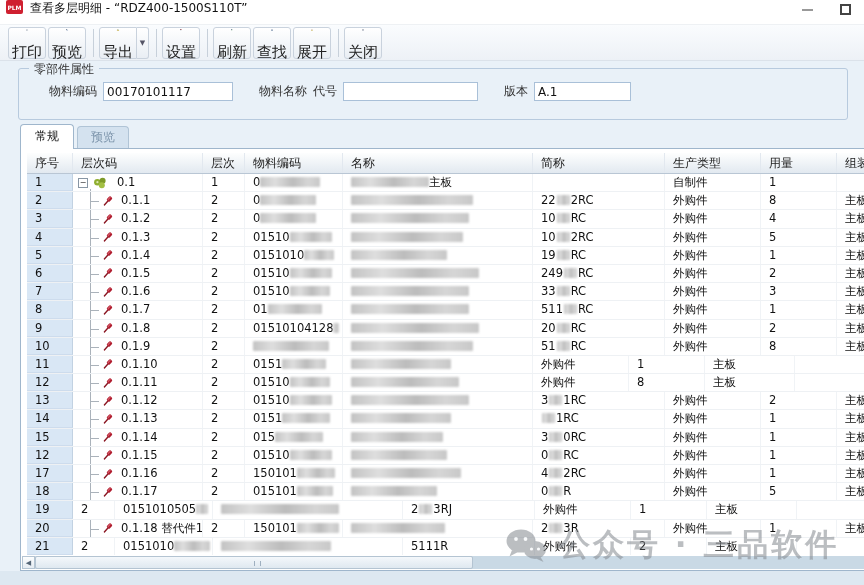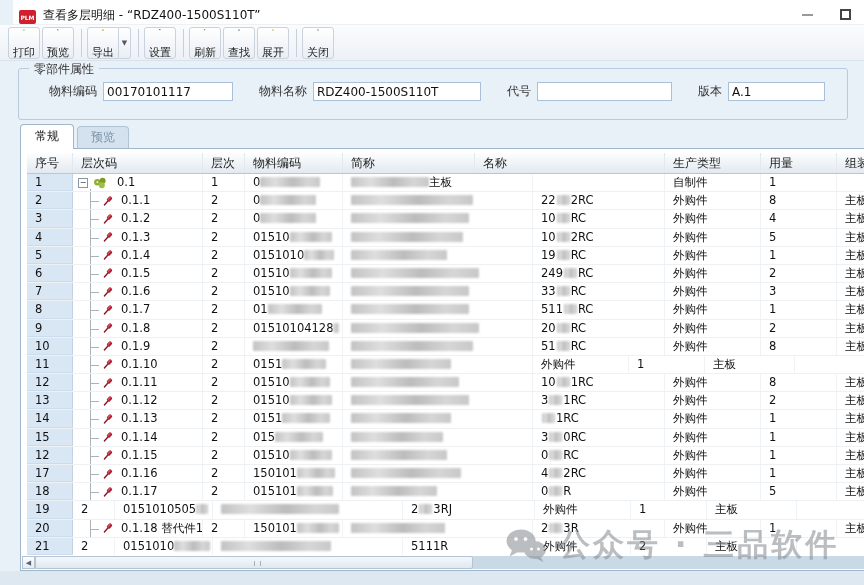--- a/index.html
+++ b/index.html
@@ -4,35 +4,35 @@
 <style>
   html,body{margin:0;padding:0;}
   body{
     width:864px;height:585px;overflow:hidden;position:relative;
     font-family:"DejaVu Sans","Liberation Sans",sans-serif;
     background:#e9f1f8;box-sizing:border-box;
   }
   *{box-sizing:border-box;}
 
   
-  .titlebar{height:25px;background:#ffffff;display:flex;align-items:flex-end;padding:0 4px 0 6px;border-bottom:1px solid #eef1f4;margin-left:13px;}
+  .titlebar{height:25px;background:#ffffff;display:flex;align-items:flex-start;padding:0 4px 0 6px;border-bottom:1px solid #eef1f4;}
   .app-logo{width:17px;height:14px;background:#cf2030;border-radius:2px;color:#fff;font-size:6px;font-weight:bold;
     display:flex;align-items:center;justify-content:center;letter-spacing:0;}
   .win-title{font-size:12px;color:#111;margin-left:7px;flex:1;white-space:nowrap;}
   .win-btn{width:30px;height:19px;display:flex;align-items:center;justify-content:center;color:#555;font-size:11px;margin-left:8px;}
   .win-btn .sq{width:11px;height:11px;border:2px solid #444;}
   .win-btn .dash{width:11px;height:2px;background:#999;}
 
   
   .toolbar{height:36px;background:linear-gradient(#fafcfe,#edf1f6);border-bottom:1px solid #dbe2ea;
     display:flex;align-items:center;padding:2px 4px 2px 8px;}
   .tbtn{display:flex;flex-direction:column;align-items:center;justify-content:center;
     min-width:32px;height:32px;padding:1px 3px 0 3px;border:1px solid #c9d2dd;border-radius:3px;
     background:linear-gradient(#ffffff,#e9eef4);margin-right:2px;}
-  .tbtn .lbl{font-size:11px;color:#222;line-height:11px;margin-top:16px;white-space:nowrap;}
+  .tbtn .lbl{font-size:15px;color:#222;line-height:11px;margin-top:16px;white-space:nowrap;}
   .tbtn svg{display:block;}
   .tsep{width:1px;height:28px;background:#c7d0da;margin:0 5px;}
   .drop-btn{width:12px;height:32px;display:flex;align-items:center;justify-content:center;
     font-size:7px;color:#556;border:1px solid #c9d2dd;border-left:none;border-radius:0 3px 3px 0;
     background:linear-gradient(#ffffff,#e9eef4);margin-right:2px;}
 
   
   .propbox{position:absolute;left:16px;right:14px;top:68px;height:52px;border:1px solid #b7cade;border-radius:3px;}
   .propbox .legend{position:absolute;top:-8px;left:10px;background:#e9f1f8;padding:0 5px;font-size:12px;color:#333;}
   .fields{display:flex;align-items:center;height:100%;padding-left:18px;}
@@ -208,21 +208,20 @@
 
 <fieldset class="propbox">
   <div class="legend">零部件属性</div>
   <div class="fields">
     <div class="field f-code">
       <label>物料编码</label>
       <input type="text" readonly="" value="00170101117" style="">
     </div>
     <div class="field f-name">
       <label>物料名称</label>
-      <input type="text" readonly="" value="RDZ400-1500S110T" style="">
     </div>
     <div class="field f-sym">
       <label>代号</label>
       <input type="text" readonly="" value="" style="">
     </div>
     <div class="field f-ver">
       <label>版本</label>
       <input type="text" readonly="" value="A.1" style="">
     </div>
   </div>
@@ -233,22 +232,22 @@
   <div class="tab inactive">预览</div>
 </div>
 
 <div class="panel">
   <div class="grid">
     <div class="thead">
       <div class="th col-num">序号</div>
       <div class="th col-tree">层次码</div>
       <div class="th col-level">层次</div>
       <div class="th col-code">物料编码</div>
+      <div class="th col-name">名称</div>
       <div class="th col-short">简称</div>
-      <div class="th col-name">名称</div>
       <div class="th col-type">生产类型</div>
       <div class="th col-qty">用量</div>
       <div class="th col-pos">组装位</div>
     </div>
     <div>
   <div class="tr">
     <div class="td col-num c-num">1</div>
     <div class="td col-tree c-tree"><span class="vline root"></span><span class="expander">−</span><svg class="ric" width="15" height="12" viewBox="0 0 15 12">
               <circle cx="4.4" cy="5.2" r="3.3" fill="#8fae2f"></circle>
               <circle cx="9.6" cy="3.8" r="3" fill="#7d9a28"></circle>
@@ -448,21 +447,20 @@
     <div class="td col-tree c-tree"><span class="vline"></span><span class="hstub"></span><svg class="pic" width="13" height="13" viewBox="0 0 13 13">
               <g transform="rotate(42 6.5 6.5)">
                 <rect x="4.4" y="0.6" width="3.8" height="5.4" rx="1.3" fill="#b01c2e"></rect>
                 <rect x="5.2" y="1.2" width="1" height="4" rx="0.5" fill="#d8606e"></rect>
                 <rect x="5.8" y="5.6" width="1.4" height="6.2" rx="0.6" fill="#8a1622"></rect>
               </g>
             </svg><span class="tlabel child">0.1.11</span></div>
     <div class="td col-level c-level">2</div>
     <div class="td col-code c-code"><span>01510</span><span class="blur" style="width: 40px;"></span></div>
     <div class="td col-name c-name"><span class="blur" style="width: 108px;"></span></div>
-    <div class="td col-short c-short"><span>10</span><span class="blur sb"></span><span>1RC</span></div>
     <div class="td col-type c-type">外购件</div>
     <div class="td col-qty c-qty">8</div>
     <div class="td col-pos c-pos">主板</div>
   </div>
 
   <div class="tr">
     <div class="td col-num c-num">13</div>
     <div class="td col-tree c-tree"><span class="vline"></span><span class="hstub"></span><svg class="pic" width="13" height="13" viewBox="0 0 13 13">
               <g transform="rotate(42 6.5 6.5)">
                 <rect x="4.4" y="0.6" width="3.8" height="5.4" rx="1.3" fill="#b01c2e"></rect>

